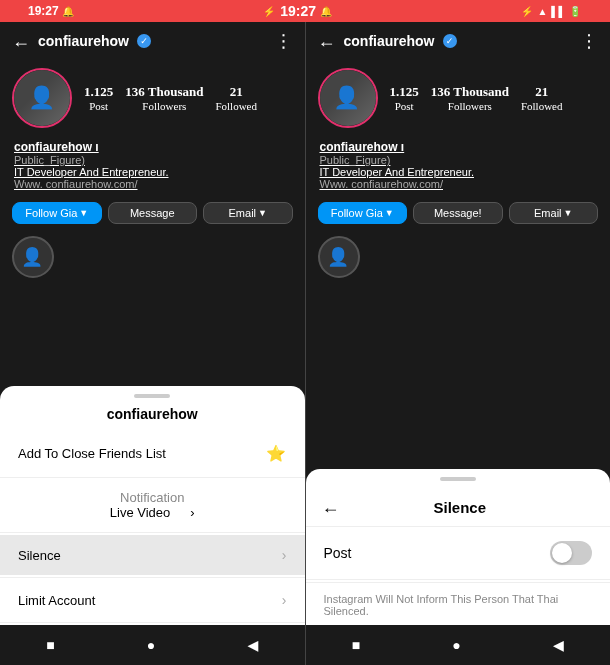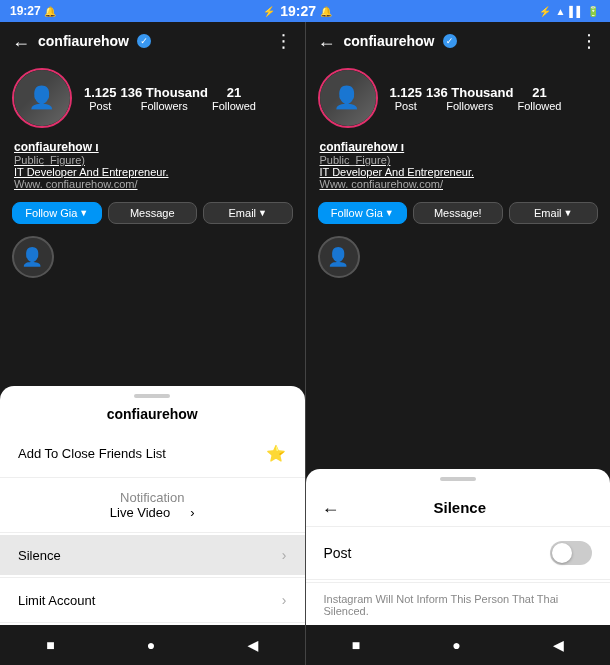--- a/index.html
+++ b/index.html
@@ -8,25 +8,25 @@
       height: 665px;
       overflow: hidden;
       font-family: -apple-system, BlinkMacSystemFont, 'Segoe UI', sans-serif;
       background: #000;
       display: flex;
       flex-direction: column;
     }
 
     
     .status-bar {
-      background: #3b82f6;
+      background: #ef4444;
       display: flex;
       justify-content: space-between;
       align-items: center;
-      padding: 2px 10px;
+      padding: 2px 28px;
       height: 22px;
       font-size: 11px;
       color: #fff;
     }
     .status-left { display: flex; align-items: center; gap: 4px; }
     .status-right { display: flex; align-items: center; gap: 4px; }
 
     .ig-header {
       display: flex;
       align-items: center;
@@ -73,22 +73,23 @@
       width: 100%;
       height: 100%;
       background: linear-gradient(135deg, #444 40%, #666 100%);
       display: flex;
       align-items: center;
       justify-content: center;
       font-size: 22px;
     }
     .stats {
       display: flex;
-      gap: 4px;
-      align-items: center;
+      gap: 12px;
+      align-items: center;
+      font-family: Liberation Serif, serif;
     }
     .stat-item {
       text-align: center;
       color: #fff;
       font-size: 11px;
     }
     .stat-num {
       font-weight: 700;
       font-size: 13px;
       display: block;

